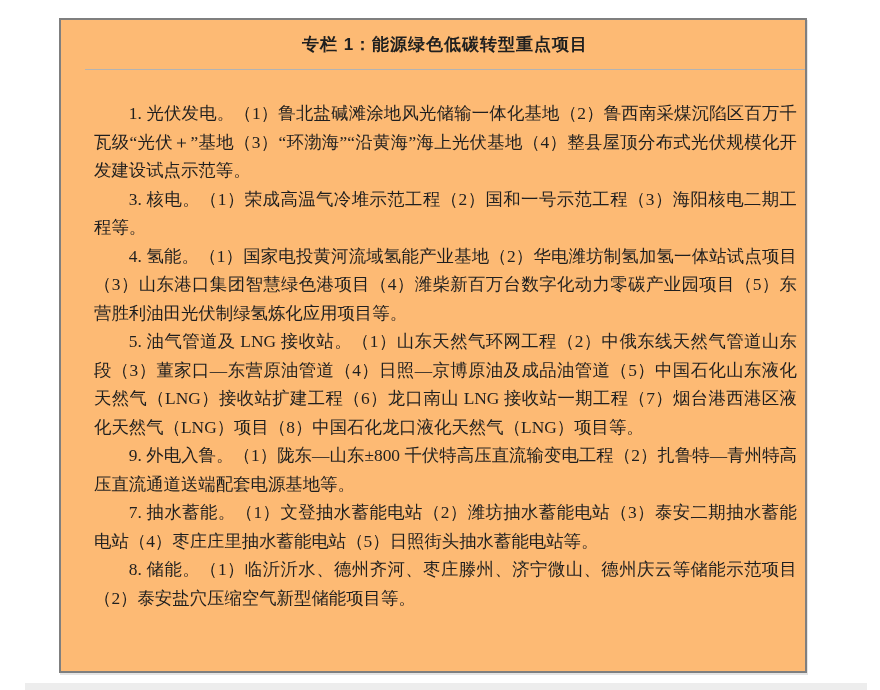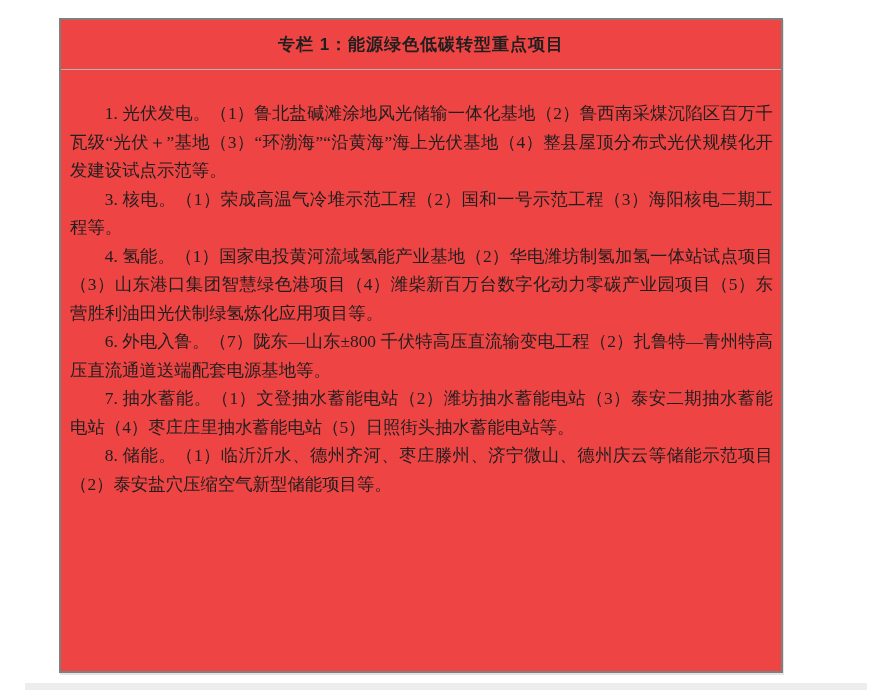--- a/index.html
+++ b/index.html
@@ -21,24 +21,25 @@
     bottom: 0;
     height: 7px;
     background: var(--edge-color, #ededed);
   }
   .panel {
     position: absolute;
     left: 59px;
     top: 18px;
     width: 720px;
     height: 651px;
-    background: #ef4444;
+    background: #fdba74;
     border: 2px solid var(--border-color, #7f7f7f);
     box-shadow: 1px 2px 0 rgba(0,0,0,0.10);
     box-sizing: content-box;
+    padding-left: 24px;
   }
   .panel-title {
     height: 49px;
     display: flex;
     align-items: center;
     justify-content: center;
     border-bottom: 1px solid var(--divider-color, #b3b3b3);
     font-family: "Liberation Sans", sans-serif;
     font-weight: 700;
     font-size: 17px;
@@ -60,19 +61,20 @@
 </style>
 </head>
 <body style="background: rgb(255, 255, 255);">
 
 <div class="panel">
   <div class="panel-title">专栏 1：能源绿色低碳转型重点项目</div>
   <div class="panel-body">
     <p>1. 光伏发电。（1）鲁北盐碱滩涂地风光储输一体化基地（2）鲁西南采煤沉陷区百万千瓦级“光伏＋”基地（3）“环渤海”“沿黄海”海上光伏基地（4）整县屋顶分布式光伏规模化开发建设试点示范等。</p>
     <p>3. 核电。（1）荣成高温气冷堆示范工程（2）国和一号示范工程（3）海阳核电二期工程等。</p>
     <p>4. 氢能。（1）国家电投黄河流域氢能产业基地（2）华电潍坊制氢加氢一体站试点项目（3）山东港口集团智慧绿色港项目（4）潍柴新百万台数字化动力零碳产业园项目（5）东营胜利油田光伏制绿氢炼化应用项目等。</p>
-    <p>6. 外电入鲁。（7）陇东—山东±800 千伏特高压直流输变电工程（2）扎鲁特—青州特高压直流通道送端配套电源基地等。</p>
+    <p>5. 油气管道及 LNG 接收站。（1）山东天然气环网工程（2）中俄东线天然气管道山东段（3）董家口—东营原油管道（4）日照—京博原油及成品油管道（5）中国石化山东液化天然气（LNG）接收站扩建工程（6）龙口南山 LNG 接收站一期工程（7）烟台港西港区液化天然气（LNG）项目（8）中国石化龙口液化天然气（LNG）项目等。</p>
+    <p>9. 外电入鲁。（1）陇东—山东±800 千伏特高压直流输变电工程（2）扎鲁特—青州特高压直流通道送端配套电源基地等。</p>
     <p>7. 抽水蓄能。（1）文登抽水蓄能电站（2）潍坊抽水蓄能电站（3）泰安二期抽水蓄能电站（4）枣庄庄里抽水蓄能电站（5）日照街头抽水蓄能电站等。</p>
     <p>8. 储能。（1）临沂沂水、德州齐河、枣庄滕州、济宁微山、德州庆云等储能示范项目（2）泰安盐穴压缩空气新型储能项目等。</p>
   </div>
 </div>
 
 <div class="page-bottom-edge"></div>
 
 </body></html>

